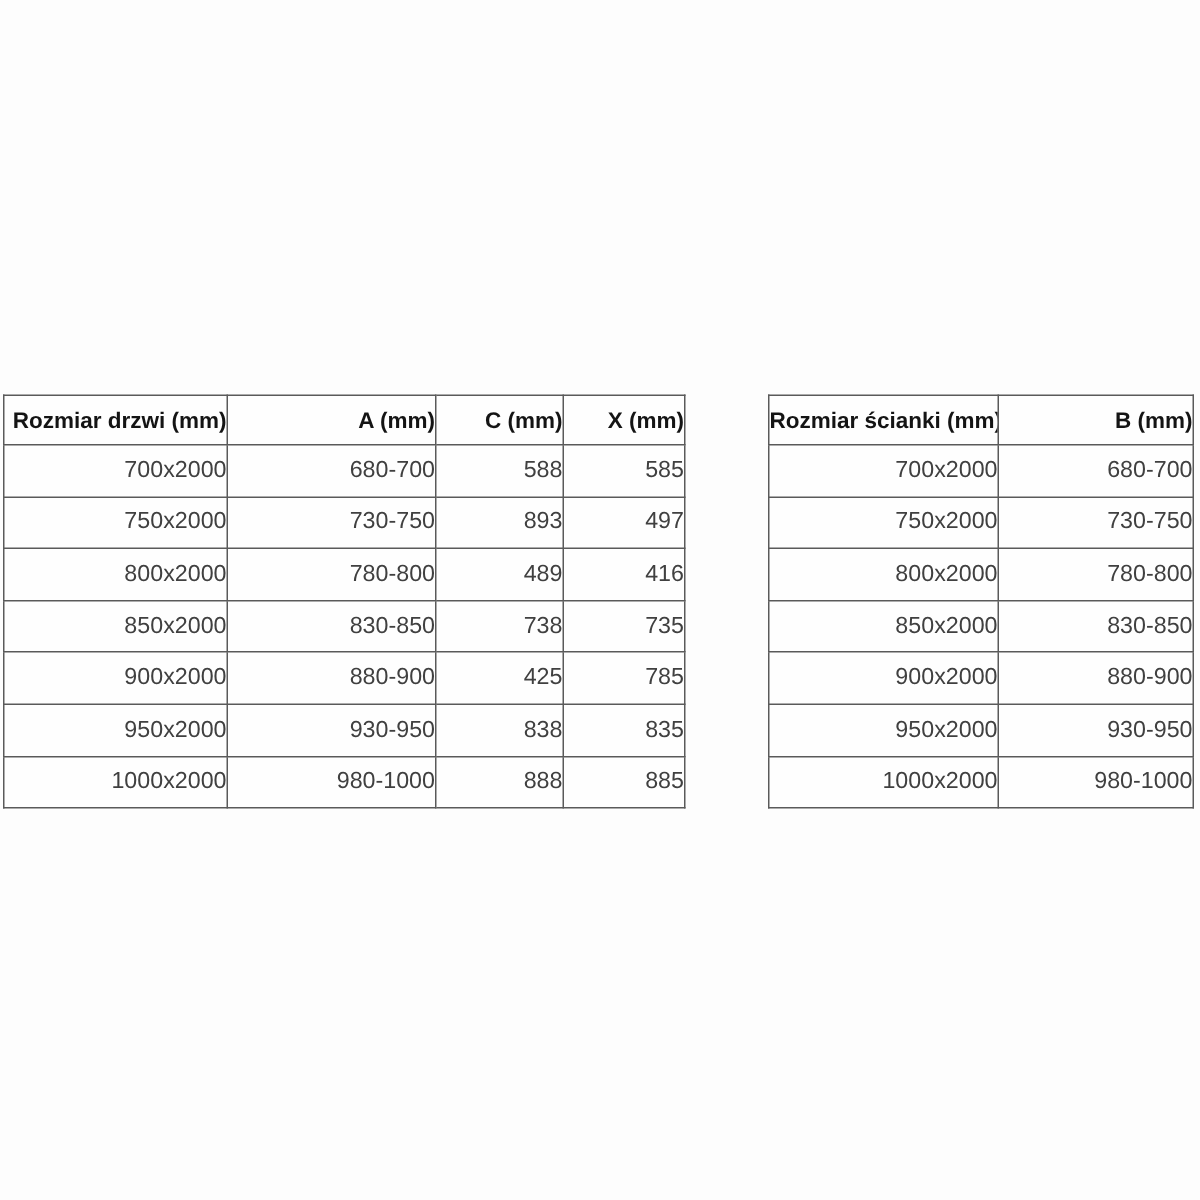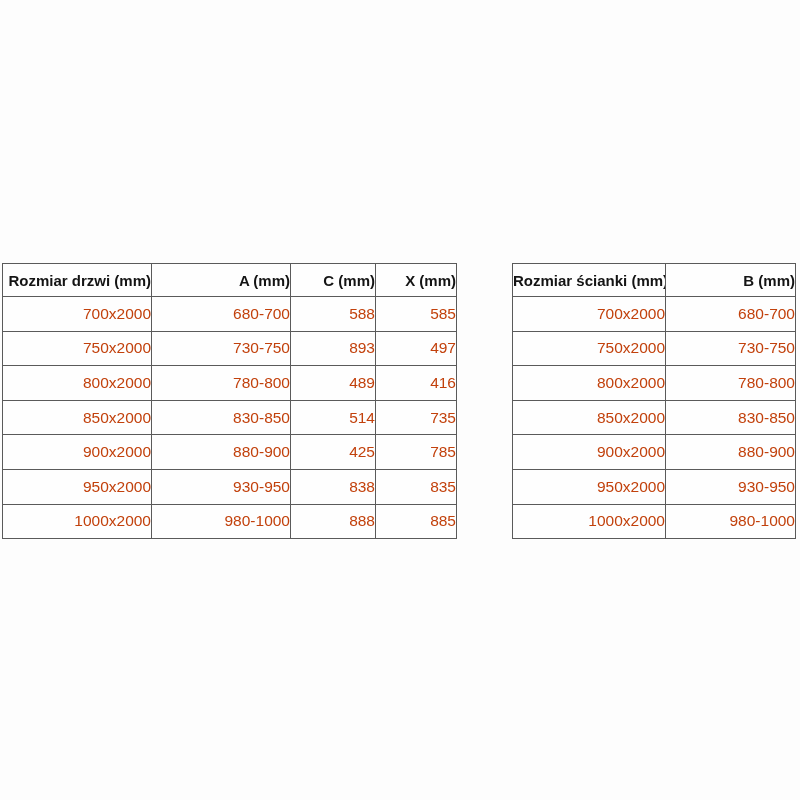--- a/index.html
+++ b/index.html
@@ -34,21 +34,21 @@
     white-space: nowrap;
   }
   table.spec th {
     font-size: 15px;
     font-weight: bold;
     color: #141414;
   }
   table.spec td {
     font-size: 15.5px;
     font-weight: normal;
-    color: #c2410c;
+    color: #404040;
   }
   table.spec thead tr { height: 33px; }
   table.spec tbody tr { height: 34.6px; }
 
   
   .t-doors {
     left: 2px;
     top: 263px;
     width: 450px;
   }
@@ -94,21 +94,21 @@
         </tr>
         <tr>
           <td>800x2000</td>
           <td>780-800</td>
           <td>489</td>
           <td>416</td>
         </tr>
         <tr>
           <td>850x2000</td>
           <td>830-850</td>
-          <td>514</td>
+          <td>738</td>
           <td>735</td>
         </tr>
         <tr>
           <td>900x2000</td>
           <td>880-900</td>
           <td>425</td>
           <td>785</td>
         </tr>
         <tr>
           <td>950x2000</td>

